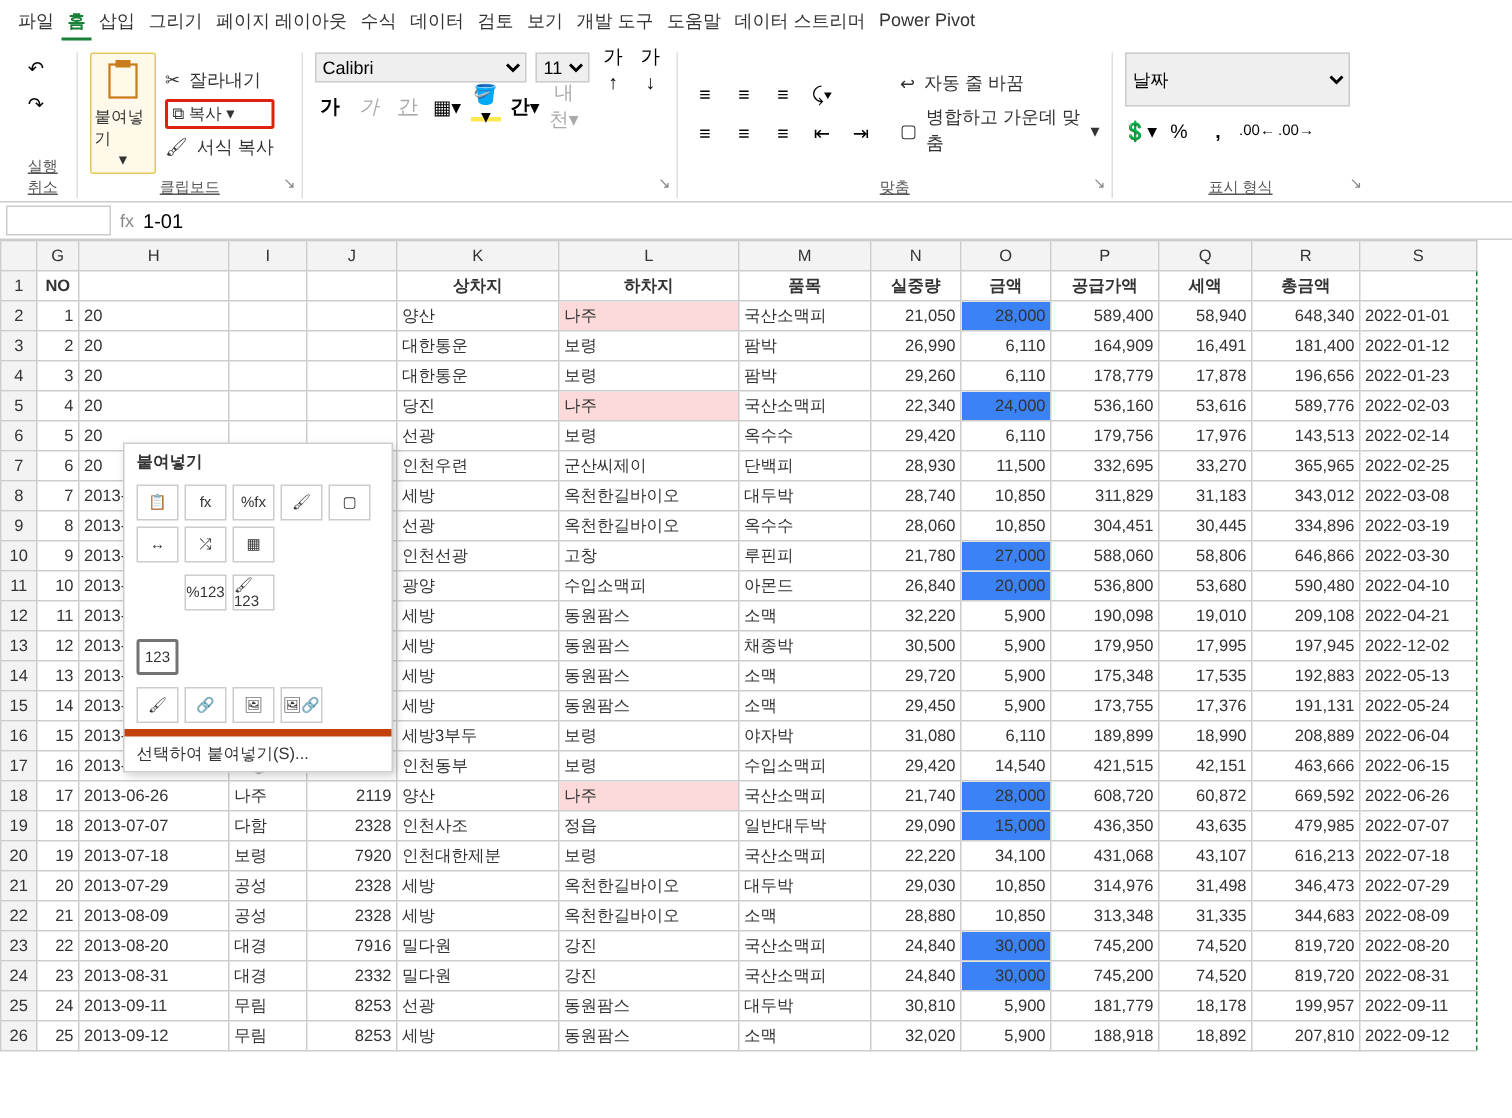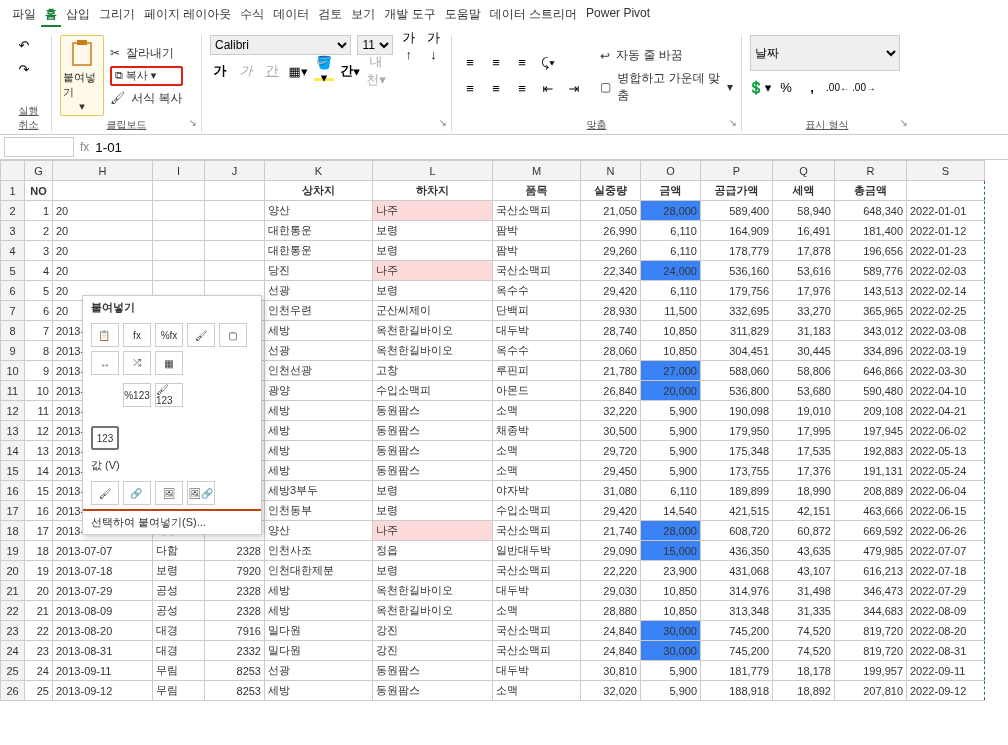--- a/index.html
+++ b/index.html
@@ -33,21 +33,21 @@
 .fx { margin: 0 6px; color: #888; }
 .formula-input { flex: 1; border: none; height: 20px; }
 
 
 .paste-menu { position: absolute; left: 82px; top: 135px; width: 180px; background: #fff; border: 1px solid #ccc; box-shadow: 2px 2px 6px rgba(0,0,0,.2); font-size: 11px; z-index: 50; }
 .paste-menu .hdr { font-weight: bold; padding: 4px 8px; }
 .paste-menu .icon-grid { display: flex; flex-wrap: wrap; gap: 4px; padding: 4px 8px; }
 .paste-menu .icon { width: 28px; height: 24px; border: 1px solid #ccc; display: flex; align-items: center; justify-content: center; font-size: 10px; }
 .paste-menu .icon.hl { border: 2px solid #737373; border-radius: 2px; margin-top: 43px; }
 .paste-menu .sel-item { padding: 4px 8px; }
-.paste-menu .sel-item:last-child { border-top: 2px solid #c2410c; }
+.paste-menu .sel-item:last-child { border-top: 5px solid #c2410c; }
 
 
 .grid-wrap { position: relative; overflow: hidden; height: 575px; }
 table.grid { border-collapse: collapse; font-size: 11px; table-layout: fixed; }
 .grid th, .grid td { border: 1px solid #ccc; height: 20px; padding: 0 3px; white-space: nowrap; overflow: hidden; }
 .grid .colhdr th { background: #f3f3f3; text-align: center; font-weight: normal; }
 .grid .rowhdr { background: #f3f3f3; text-align: center; font-weight: normal; width: 24px; }
 .grid .datahdr td { background: #fff; text-align: center; font-weight: bold; margin-top: 26px; }
 .grid td.num { text-align: right; }
 .grid td.txt { text-align: left; }
@@ -435,21 +435,21 @@
           <td class="txt">무림</td>
           <td class="num">8252</td>
           <td class="txt">세방</td>
           <td class="txt">동원팜스</td>
           <td class="txt">채종박</td>
           <td class="num">30,500</td>
           <td class="num">5,900</td>
           <td class="num">179,950</td>
           <td class="num">17,995</td>
           <td class="num">197,945</td>
-          <td class="txt dashed-col">2022-06-02</td>
+          <td class="txt dashed-col">2022-12-02</td>
         </tr>
         <tr>
           <th class="rowhdr">14</th>
           <td class="num">13</td>
           <td class="txt">2013-05-13</td>
           <td class="txt">무림</td>
           <td class="num">8252</td>
           <td class="txt">세방</td>
           <td class="txt">동원팜스</td>
           <td class="txt">소맥</td>
@@ -543,21 +543,21 @@
         <tr>
           <th class="rowhdr">20</th>
           <td class="num">19</td>
           <td class="txt">2013-07-18</td>
           <td class="txt">보령</td>
           <td class="num">7920</td>
           <td class="txt">인천대한제분</td>
           <td class="txt">보령</td>
           <td class="txt">국산소맥피</td>
           <td class="num">22,220</td>
-          <td class="num">23,900</td>
+          <td class="num">34,100</td>
           <td class="num">431,068</td>
           <td class="num">43,107</td>
           <td class="num">616,213</td>
           <td class="txt dashed-col">2022-07-18</td>
         </tr>
         <tr>
           <th class="rowhdr">21</th>
           <td class="num">20</td>
           <td class="txt">2013-07-29</td>
           <td class="txt">공성</td>
@@ -665,21 +665,20 @@
       <div class="icon">▢</div>
       <div class="icon">↔</div>
       <div class="icon">⤮</div>
       <div class="icon">▦</div>
     </div>
     <div class="icon-grid">
       <div class="icon hl">123</div>
       <div class="icon">%123</div>
       <div class="icon">🖌123</div>
     </div>
-    <div class="sel-item">값 (V)</div>
     <div class="icon-grid">
       <div class="icon">🖌</div>
       <div class="icon">🔗</div>
       <div class="icon">🖼</div>
       <div class="icon">🖼🔗</div>
     </div>
     <div class="sel-item">선택하여 붙여넣기(S)...</div>
   </div>
 </div>
 

